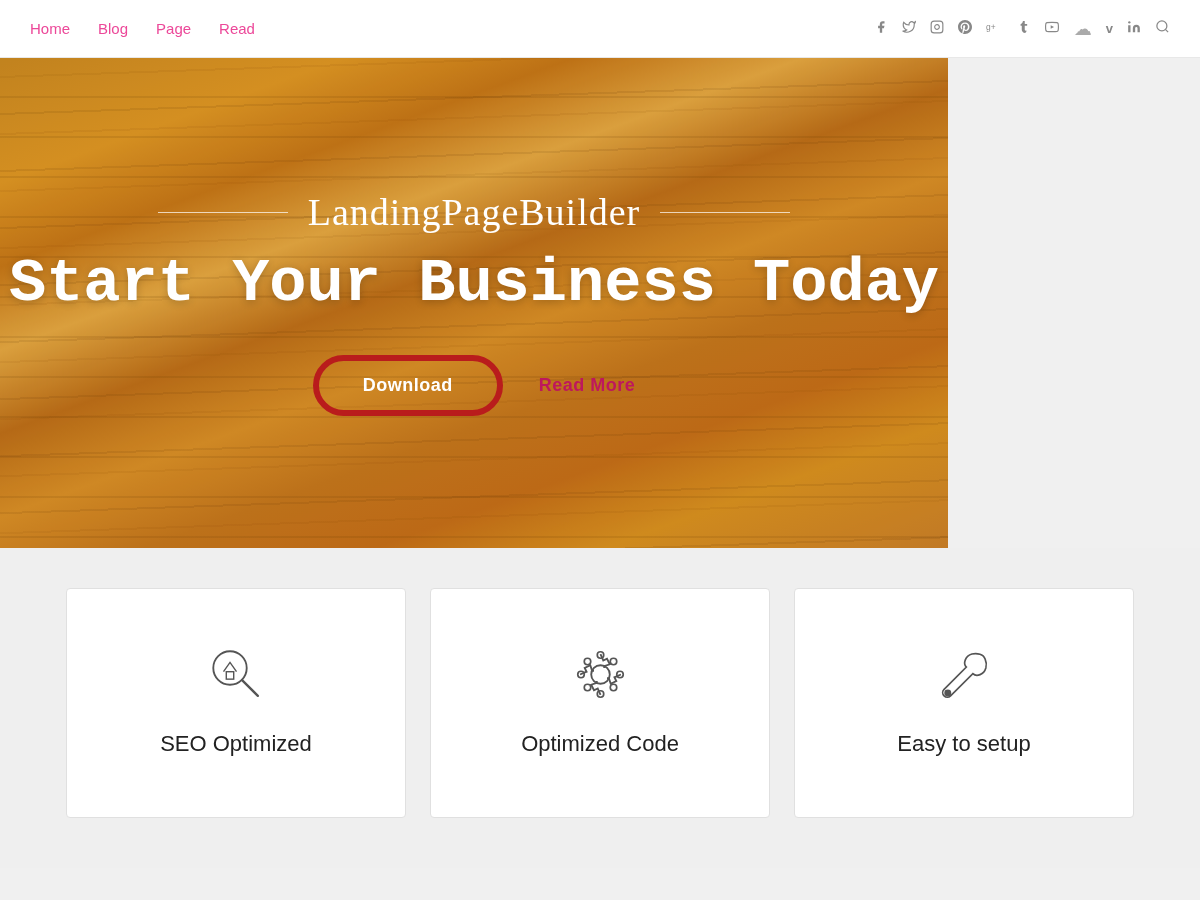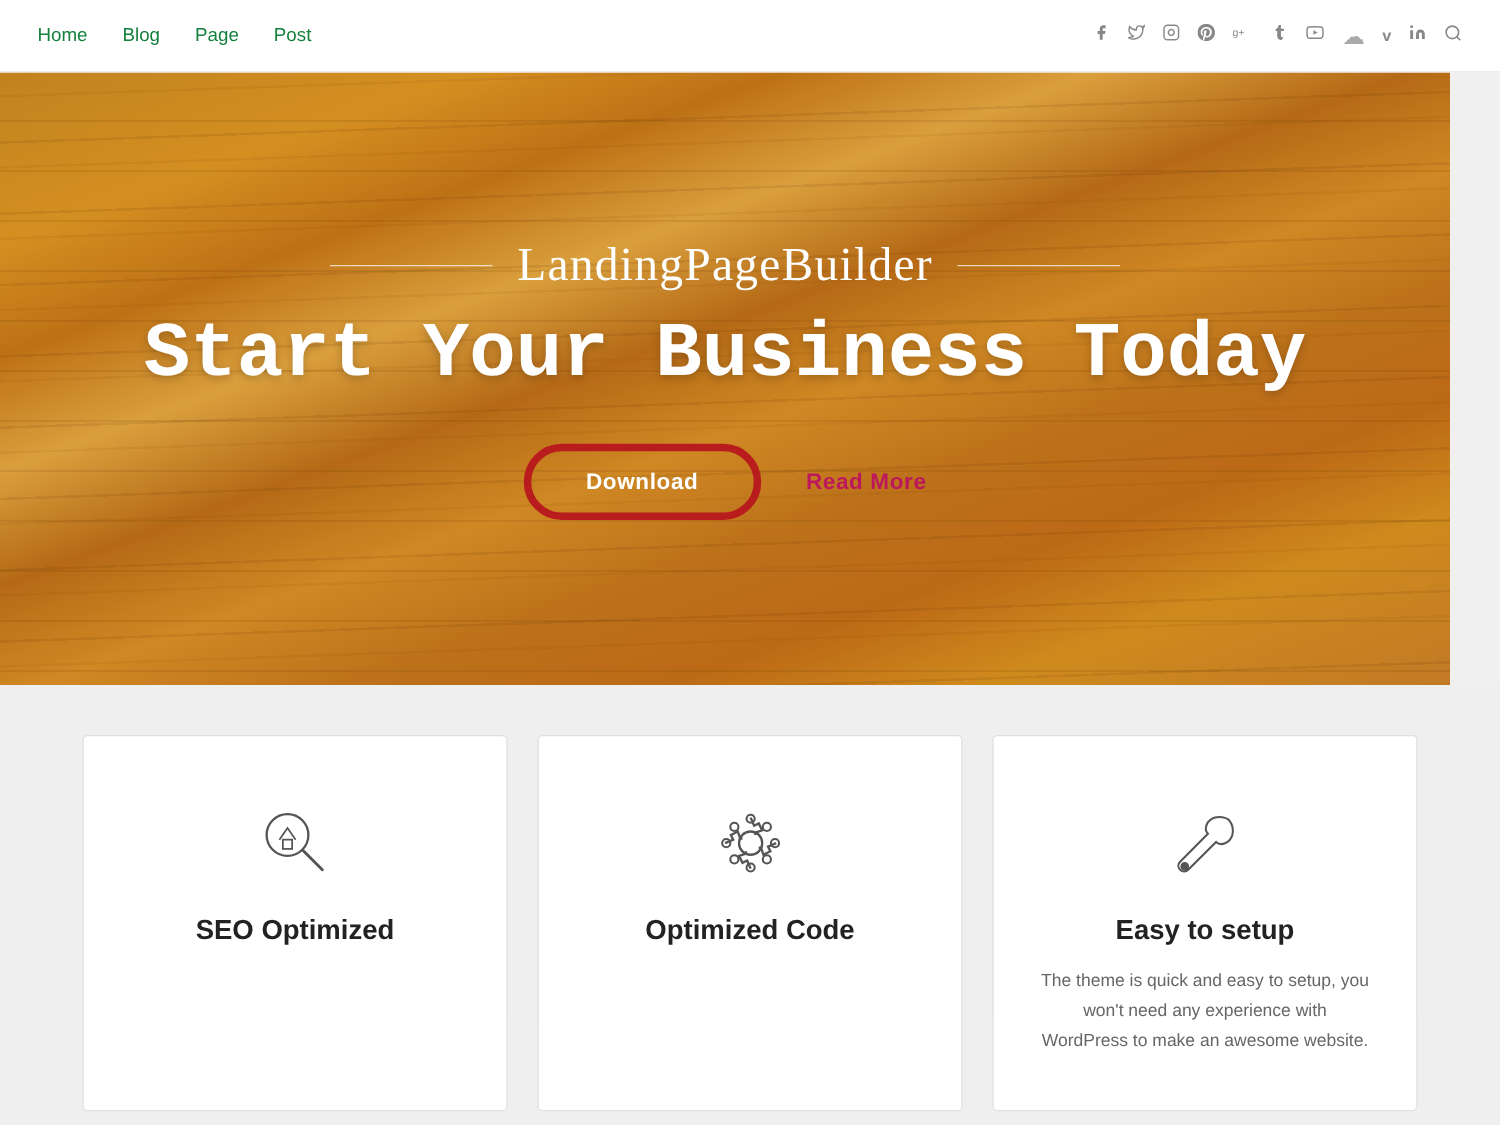--- a/index.html
+++ b/index.html
@@ -12,34 +12,34 @@
       justify-content: space-between;
       background: #fff;
       padding: 0 30px;
       height: 58px;
       border-bottom: 1px solid #e8e8e8;
     }
     .nav-links { display: flex; gap: 28px; }
     .nav-links a {
       font-family: Arial, sans-serif;
       font-size: 15px;
-      color: #15803d;
+      color: #ec4899;
       text-decoration: none;
     }
     .nav-social { display: flex; align-items: center; gap: 14px; }
     .nav-social span {
       font-size: 15px;
       color: #888;
       cursor: pointer;
     }
 
     
     .hero {
       position: relative;
-      width: 1160px;
+      width: 948px;
       height: 490px;
       overflow: hidden;
       display: flex;
       flex-direction: column;
       align-items: center;
       justify-content: center;
       gap: 16px;
     }
     .hero-bg {
       position: absolute;
@@ -176,40 +176,40 @@
     .feature-icon svg {
       width: 65px;
       height: 65px;
       stroke: #555;
       fill: none;
       stroke-width: 1.5;
     }
     .feature-title {
       font-family: Arial, sans-serif;
       font-size: 22px;
-      font-weight: 700;
+      font-weight: 400;
       color: #222;
       margin-bottom: 16px;
     }
     .feature-desc {
       font-family: Arial, sans-serif;
       font-size: 14px;
       color: #666;
       line-height: 1.7;
     }
   </style>
 </head>
 <body>
 
 <nav>
   <div class="nav-links">
     <a>Home</a>
     <a>Blog</a>
     <a>Page</a>
-    <a>Post</a>
+    <a>Read</a>
   </div>
   <div class="nav-social">
     <span title="Facebook">
       <svg width="14" height="14" viewBox="0 0 24 24" fill="#888" stroke="none">
           <path d="M18 2h-3a5 5 0 0 0-5 5v3H7v4h3v8h4v-8h3l1-4h-4V7a1 1 0 0 1 1-1h3z"></path>
         </svg>
     </span>
     <span title="Twitter">
       <svg width="14" height="14" viewBox="0 0 24 24" fill="none" stroke="#888" stroke-width="2">
           <path d="M23 3a10.9 10.9 0 0 1-3.14 1.53 4.48 4.48 0 0 0-7.86 3v1A10.66 10.66 0 0 1 3 4s-4 9 5 13a11.64 11.64 0 0 1-7 2c9 5 20 0 20-11.5a4.5 4.5 0 0 0-.08-.83A7.72 7.72 0 0 0 23 3z"></path>
@@ -316,16 +316,15 @@
   </div>
 
   <div class="feature-card">
     <div class="feature-icon">
       <svg viewBox="0 0 70 70">
         <path d="M55 15 C55 15 60 20 58 28 C56 35 48 38 44 34 L20 58 C18 60 15 60 13 58 C11 56 11 53 13 51 L37 27 C33 23 36 15 43 13 C50 11 55 15 55 15 Z" stroke="#555" stroke-width="1.8" fill="none"></path>
         <circle cx="17" cy="55" r="3" fill="#555"></circle>
       </svg>
     </div>
     <div class="feature-title">Easy to setup</div>
-    <p class="feature-desc">The theme is quick and easy to setup, you won't need any experience with WordPress to make an awesome website.</p>
   </div>
 
 </section>
 
 </body></html>

